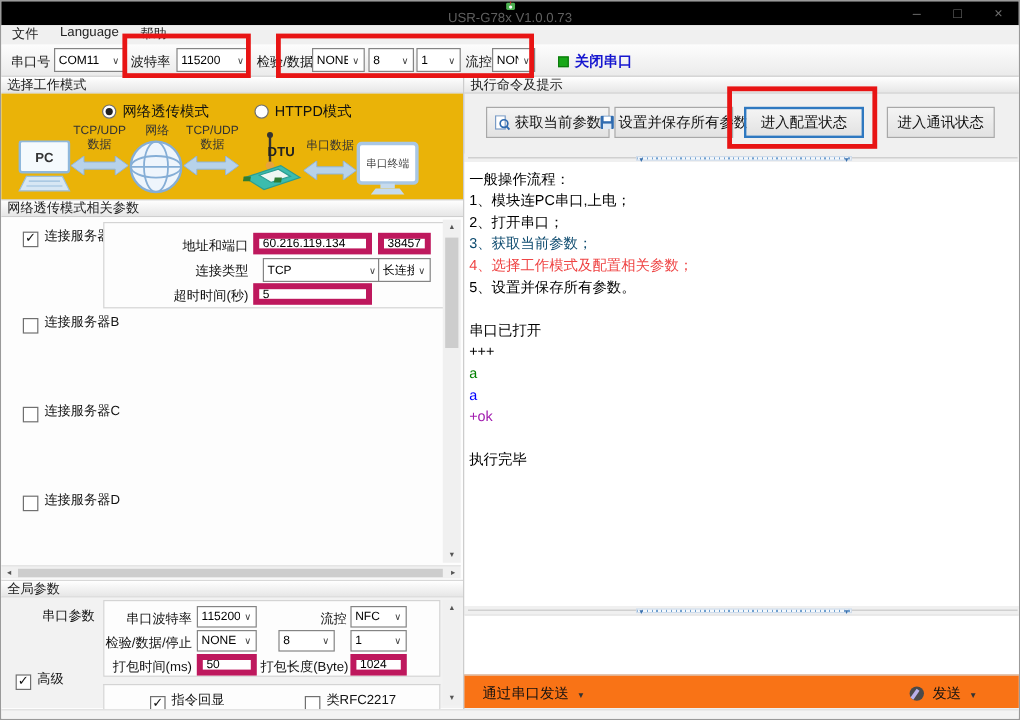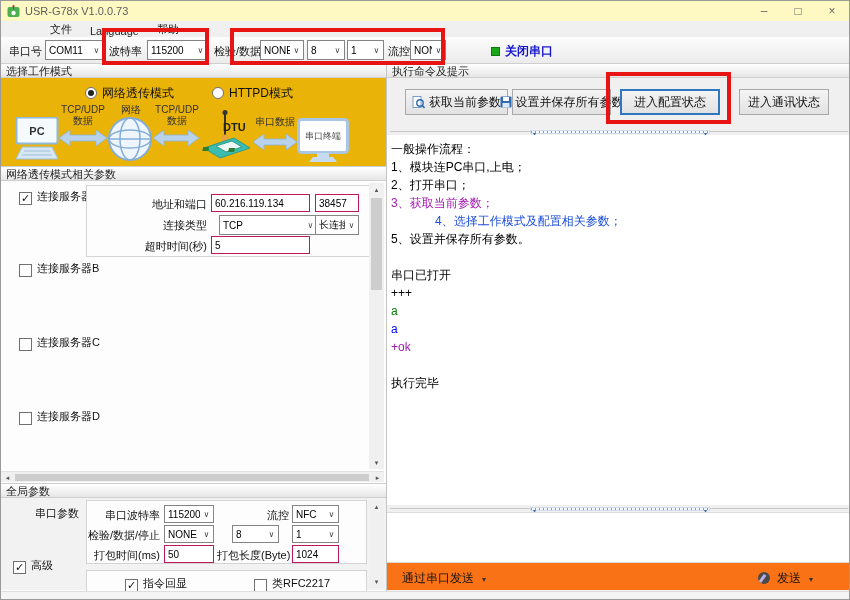--- a/index.html
+++ b/index.html
@@ -3,38 +3,38 @@
 <meta charset="utf-8">
 <style>
   * { margin:0; padding:0; box-sizing:border-box; }
   html,body { background:#cfcfcf; }
   body { font-family:"Liberation Sans","DejaVu Sans",sans-serif; }
   #window {
     position:relative; width:850px; height:600px; background:#f0f0f0;
     border:1px solid #9a9a9a; overflow:hidden; font-size:12px; color:#000;
   }
   
-  .titlebar { position:absolute; left:0; top:0; width:100%; height:20px; background:#fef9c3; display:flex; align-items:center; }
+  .titlebar { position:absolute; left:0; top:0; width:100%; height:20px; background:#000000; display:flex; align-items:center;flex-direction:column; }
   .appicon { width:13px; height:13px; margin:0 5px 0 6px; }
   .apptitle { font-size:11px; color:#5f5f5f; }
   .wctrls { position:absolute; right:0; top:0; height:20px; display:flex; }
   .wbtn { width:34px; height:20px; display:flex; align-items:center; justify-content:center; font-size:12px; color:#6e6e6e; }
   
-  .menubar { position:absolute; left:0; top:20px; width:100%; height:16px; background:#f0f0f0; display:flex; align-items:flex-end; font-size:11px; color:#222;padding-left:40px; }
+  .menubar { position:absolute; left:0; top:20px; width:100%; height:16px; background:#f0f0f0; display:flex; align-items:flex-start; font-size:11px; color:#222; }
   .menu-item { padding:0 9px; }
   
   .toolbar { position:absolute; left:0; top:36px; width:100%; height:27px;
     background:linear-gradient(#fdfdfd,#ebebeb); border-bottom:1px solid #d6d6d6; }
   .tlbl { position:absolute; top:7px; font-size:11px; color:#111; white-space:nowrap; }
   .sel { position:absolute; top:3px; height:20px; background:#fff; border:1px solid #848484; display:flex; align-items:center; overflow:hidden; }
   .sel-v { flex:1; font-size:10px; padding-left:3px; white-space:nowrap; overflow:hidden; }
   .sel-a { width:13px; text-align:center; font-size:8px; color:#444; flex:0 0 13px; }
-  .inp { background:#fff; border:1px solid #be185d; font-size:10px; padding-left:3px;
+  .inp { background:#fff; border:5px solid #be185d; font-size:10px; padding-left:3px;
     font-family:"Liberation Sans","DejaVu Sans",sans-serif; height:18px; }
-  .closeport { position:absolute; left:462px; top:6px; display:flex; align-items:center;padding-left:28px; }
+  .closeport { position:absolute; left:436px; top:6px; display:flex; align-items:center;padding-left:28px; }
   .greensq { width:9px; height:9px; background:#18a818; border:1px solid #0d7a0d; margin-right:5px; }
   .closeport-lbl { font-size:12px; font-weight:bold; color:#1515cf; }
   
   .hlbox { position:absolute; border:4px solid #e81414; z-index:60; pointer-events:none; }
   #hl-baud   { left:101px; top:27px; width:107px; height:37px; }
   #hl-parity { left:229px; top:27px; width:215px; height:37px; }
   #hl-config { left:605px; top:71px; width:125px; height:52px; }
   
   .lpanel { position:absolute; left:0; top:62px; width:385px; height:528px; background:#fdfdfd; }
   .rpanel { position:absolute; left:385px; top:62px; width:465px; height:528px; background:#f0f0f0; border-left:1px solid #c4c4c4; }
@@ -369,22 +369,22 @@
       <div class="split-handle" style="left:143px">
         <span class="split-tri" style="left:2px">▾</span>
         <span class="split-tri" style="right:2px">▾</span>
       </div>
     </div>
 
     <div class="terminal">
         <div class="tline" style="color: rgb(0, 0, 0);">一般操作流程：</div>
         <div class="tline" style="color: rgb(0, 0, 0);">1、模块连PC串口,上电；</div>
         <div class="tline" style="color: rgb(0, 0, 0);">2、打开串口；</div>
-        <div class="tline" style="color: #a21caf;">3、获取当前参数；</div>
-        <div class="tline" style="color: #1d4ed8; margin-left: 44px;">4、选择工作模式及配置相关参数；</div>
+        <div class="tline" style="color: #0c4a6e;">3、获取当前参数；</div>
+        <div class="tline" style="color: #ef4444;">4、选择工作模式及配置相关参数；</div>
         <div class="tline" style="color: rgb(0, 0, 0);">5、设置并保存所有参数。</div>
         <div class="tline" style="color: rgb(0, 0, 0);"></div>
         <div class="tline" style="color: rgb(0, 0, 0);">串口已打开</div>
         <div class="tline" style="color: rgb(0, 0, 0);">+++</div>
         <div class="tline" style="color: rgb(0, 128, 0);">a</div>
         <div class="tline" style="color: rgb(0, 0, 255);">a</div>
         <div class="tline" style="color: #a21caf;">+ok</div>
         <div class="tline" style="color: rgb(0, 0, 0);"></div>
         <div class="tline" style="color: rgb(0, 0, 0);">执行完毕</div>
       </div>

